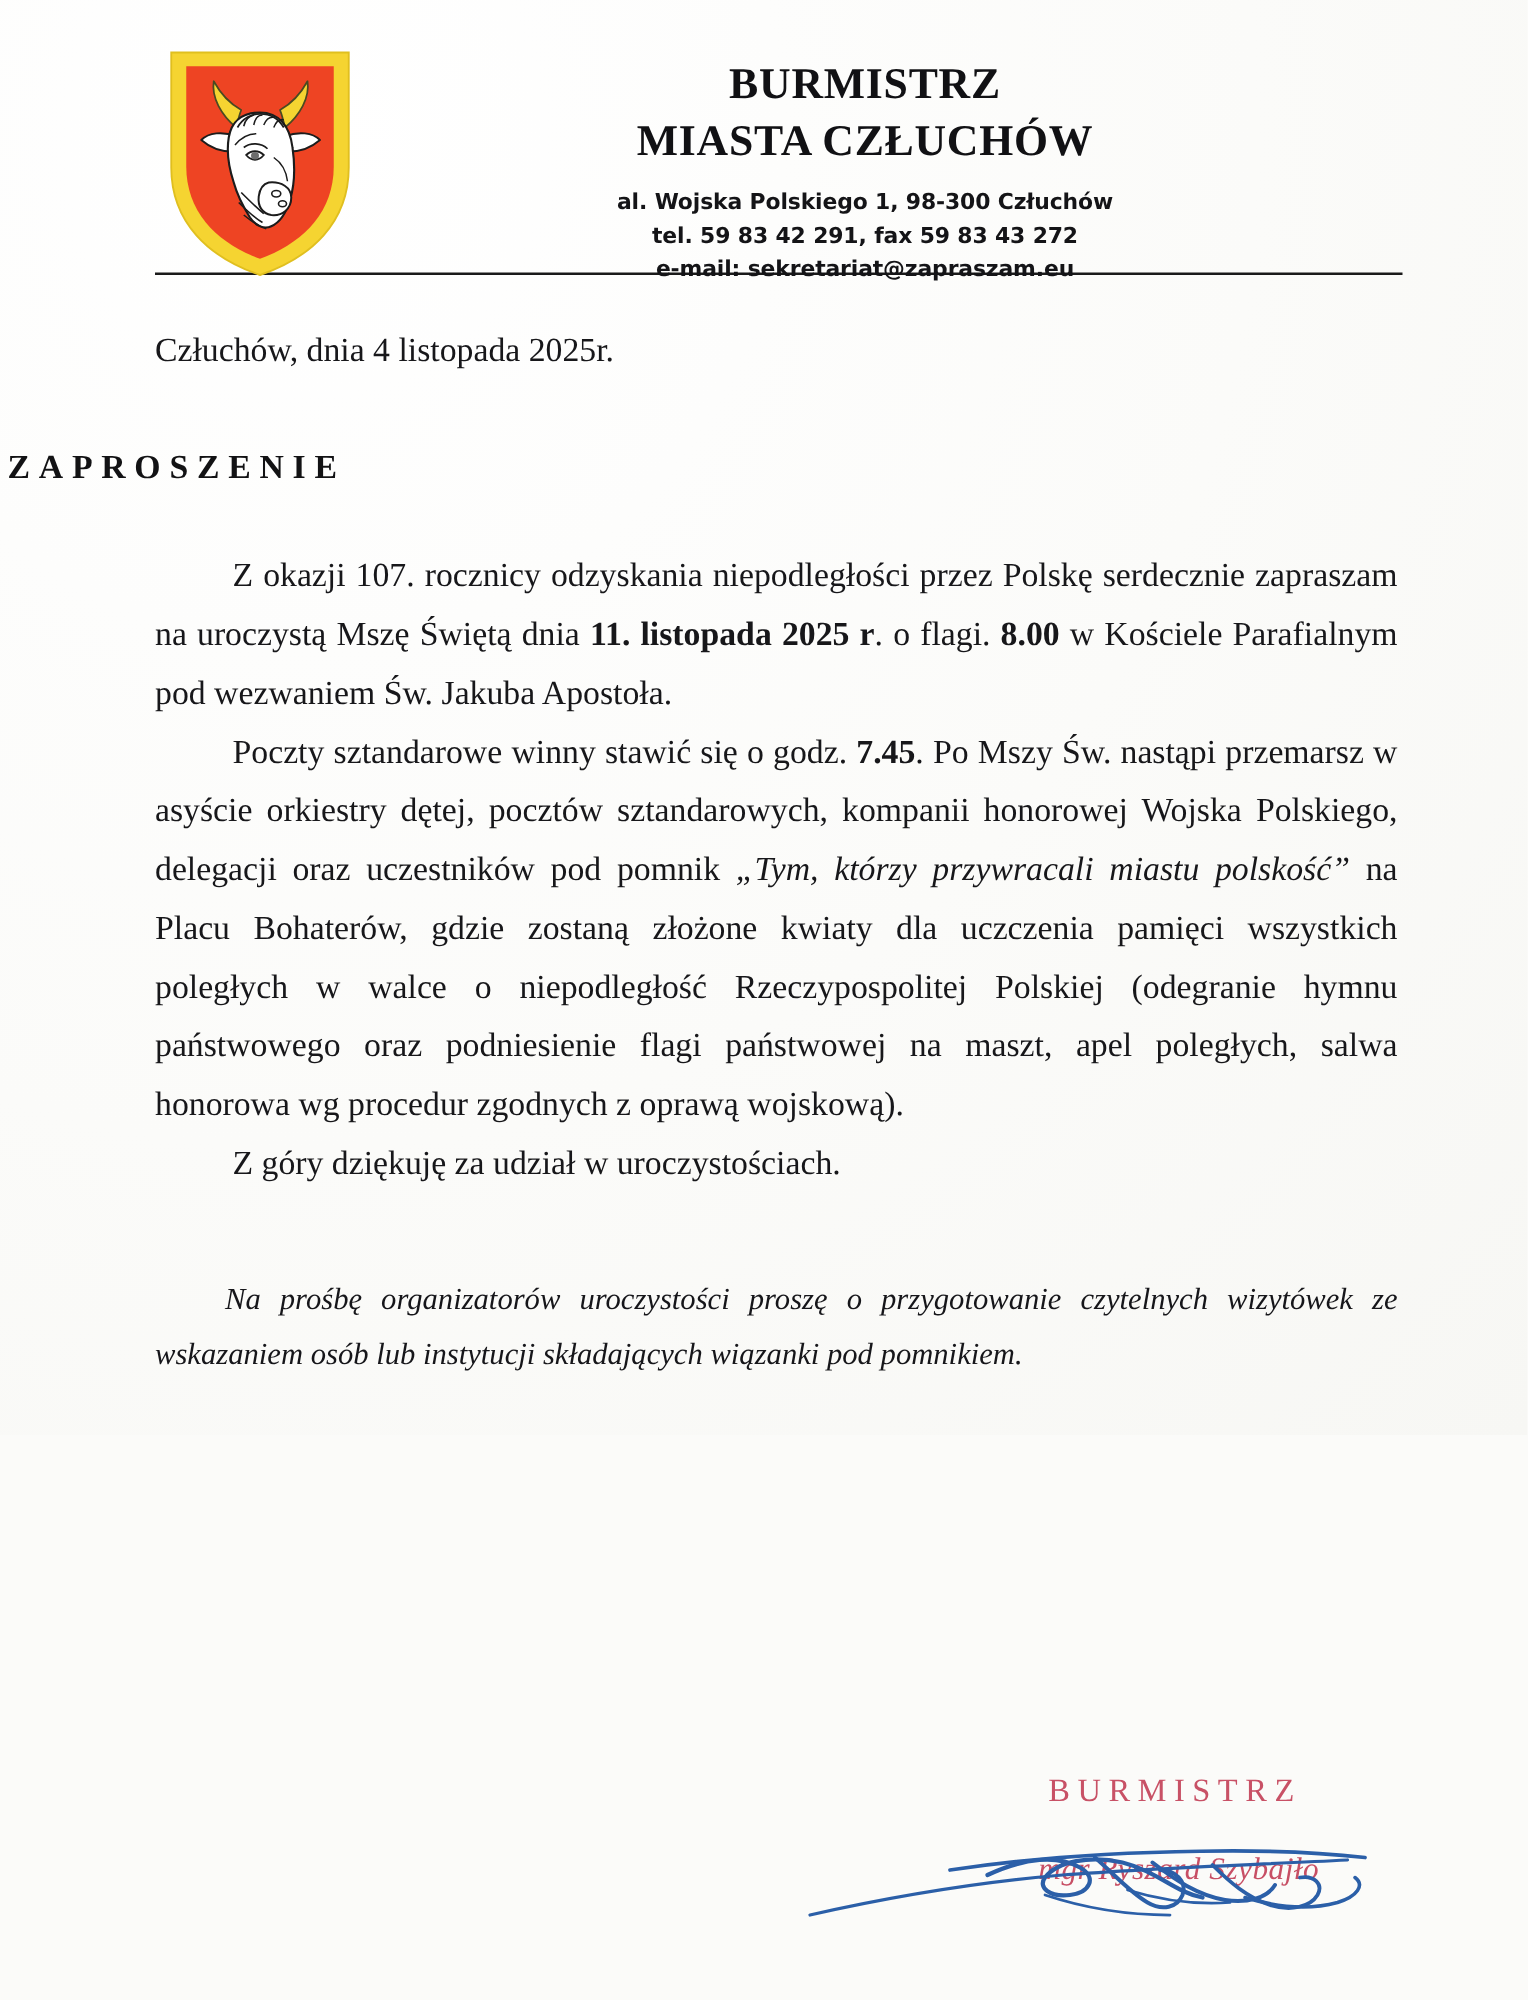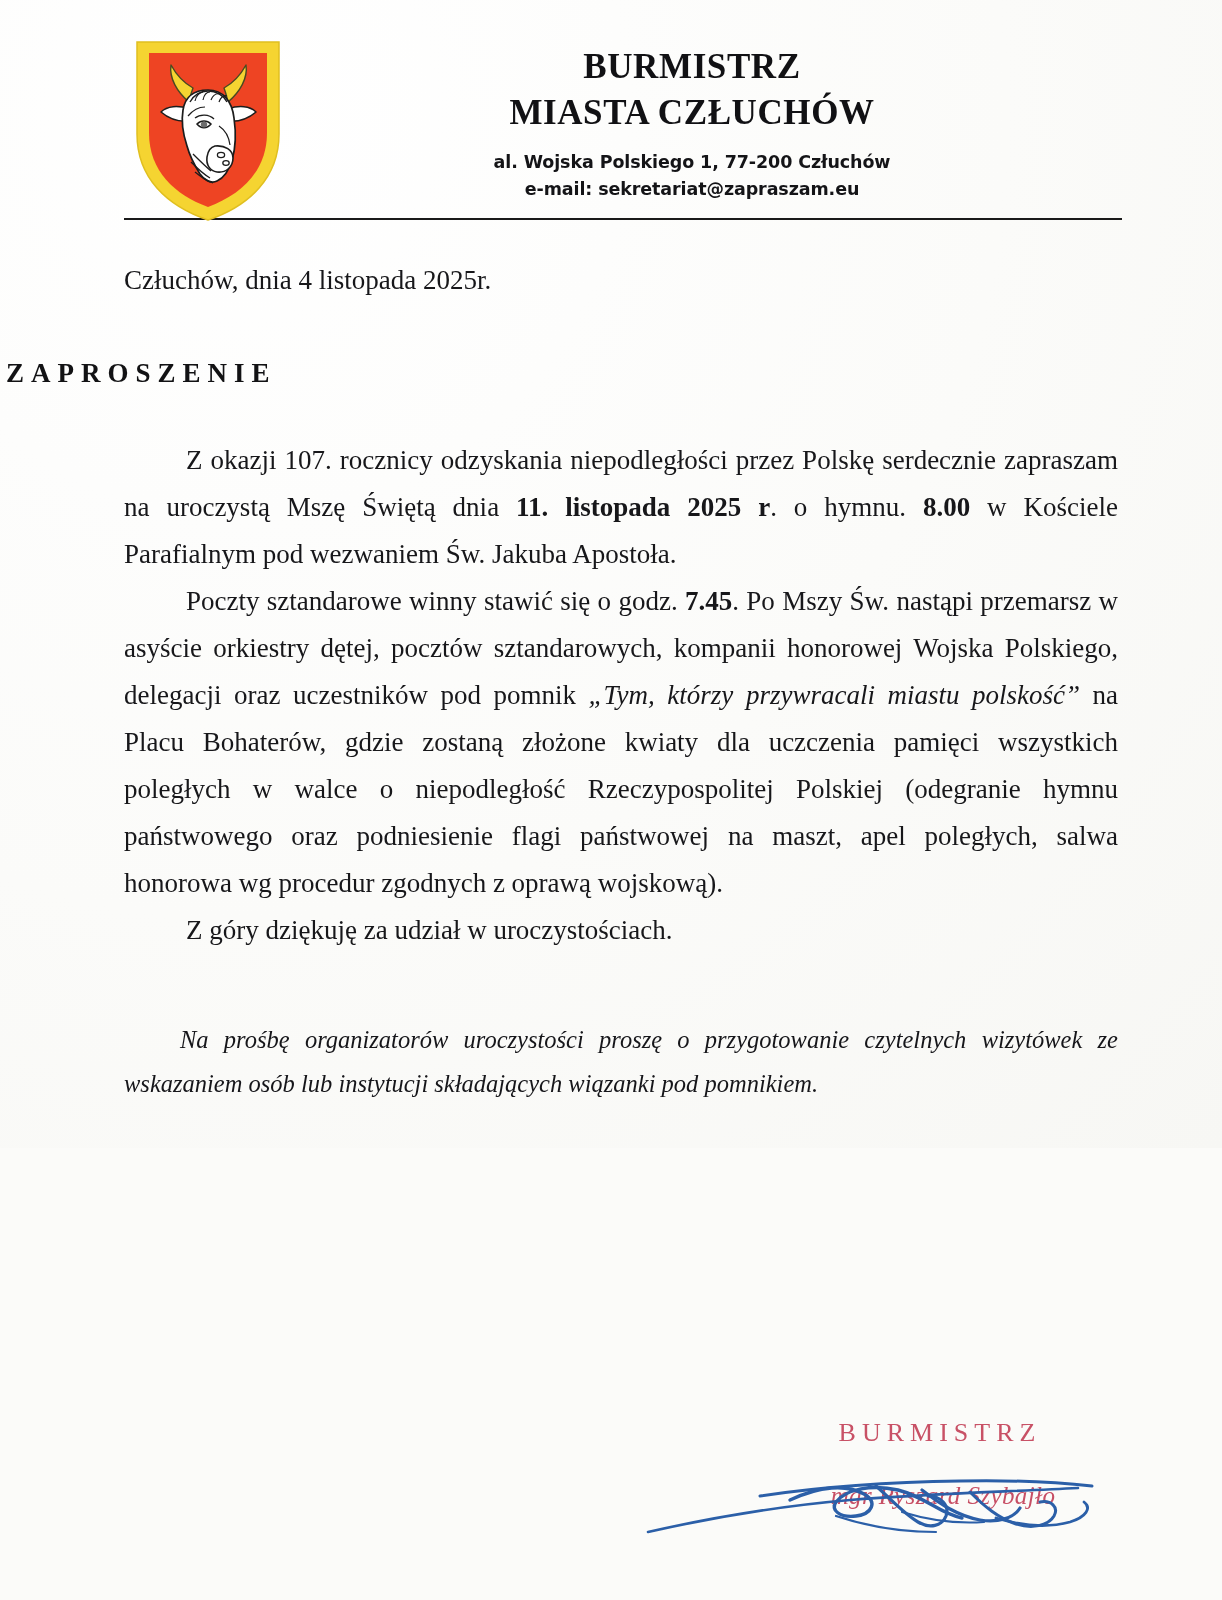--- a/index.html
+++ b/index.html
@@ -204,35 +204,36 @@
         <path d="M60 116 C66 122 72 128 78 133" fill="none" stroke="#1c1c1c" stroke-width="1.3"></path>
         <path d="M58 124 C64 130 70 136 77 140" fill="none" stroke="#1c1c1c" stroke-width="1.3"></path>
         <path d="M62 134 C68 139 74 143 80 145" fill="none" stroke="#1c1c1c" stroke-width="1.3"></path>
       </svg>
     </div>
 
     <div class="head-text">
       <div class="office-line">BURMISTRZ</div>
       <div class="office-line">MIASTA CZŁUCHÓW</div>
       <div class="contact">
-        <div>al. Wojska Polskiego 1, 77-200 Człuchów</div>
+        <div>al. Wojska Polskiego 1, 98-300 Człuchów</div>
+        <div>tel. 59 83 42 291, fax 59 83 43 272</div>
         <div>e-mail: sekretariat@zapraszam.eu</div>
       </div>
     </div>
   </div>
 
   <div class="rule"></div>
 
   <div class="dateline">Człuchów, dnia 4 listopada 2025r.</div>
 
   <div class="doc-title">ZAPROSZENIE</div>
 
   <div class="body-text">
 
-    <p><span>Z okazji 107. rocznicy odzyskania niepodległości przez Polskę serdecznie zapraszam na uroczystą Mszę Świętą dnia </span><b>11. listopada 2025 r</b><span>. o hymnu. </span><b>8.00</b><span> w Kościele Parafialnym pod wezwaniem Św. Jakuba Apostoła.</span></p>
+    <p><span>Z okazji 107. rocznicy odzyskania niepodległości przez Polskę serdecznie zapraszam na uroczystą Mszę Świętą dnia </span><b>11. listopada 2025 r</b><span>. o flagi. </span><b>8.00</b><span> w Kościele Parafialnym pod wezwaniem Św. Jakuba Apostoła.</span></p>
 
     <p><span>Poczty sztandarowe winny stawić się o godz. </span><b>7.45</b><span>. Po Mszy Św. nastąpi przemarsz w asyście orkiestry dętej, pocztów sztandarowych, kompanii honorowej Wojska Polskiego, delegacji oraz uczestników pod pomnik </span><span class="monument">„Tym, którzy przywracali miastu polskość”</span><span> na Placu Bohaterów, gdzie zostaną złożone kwiaty dla uczczenia pamięci wszystkich poległych w walce o niepodległość Rzeczypospolitej Polskiej (odegranie hymnu państwowego oraz podniesienie flagi państwowej na maszt, apel poległych, salwa honorowa wg procedur zgodnych z oprawą wojskową).</span></p>
 
     <p>Z góry dziękuję za udział w uroczystościach.</p>
   </div>
 
   <div class="note">
     <p>Na prośbę organizatorów uroczystości proszę o przygotowanie czytelnych wizytówek ze wskazaniem osób lub instytucji składających wiązanki pod pomnikiem.</p>
   </div>
 

